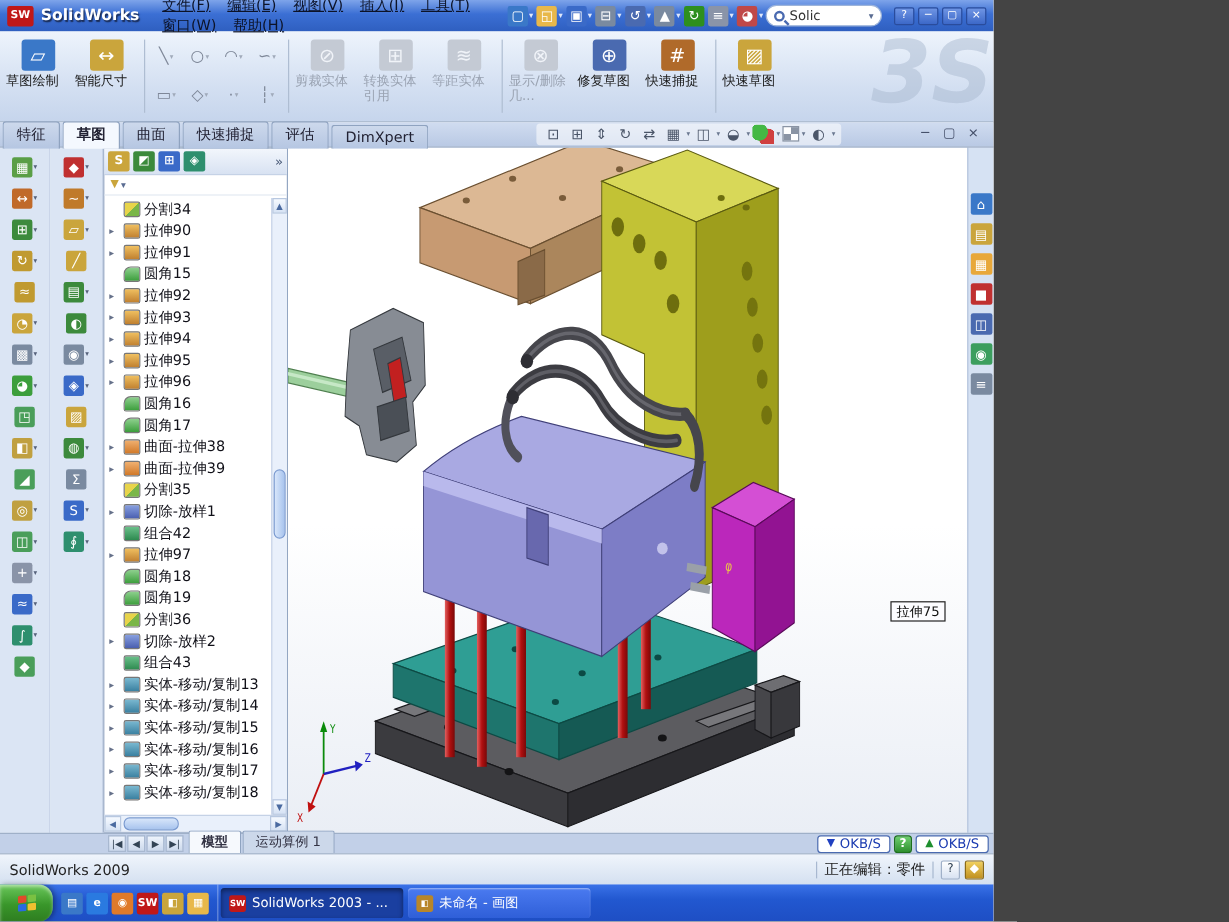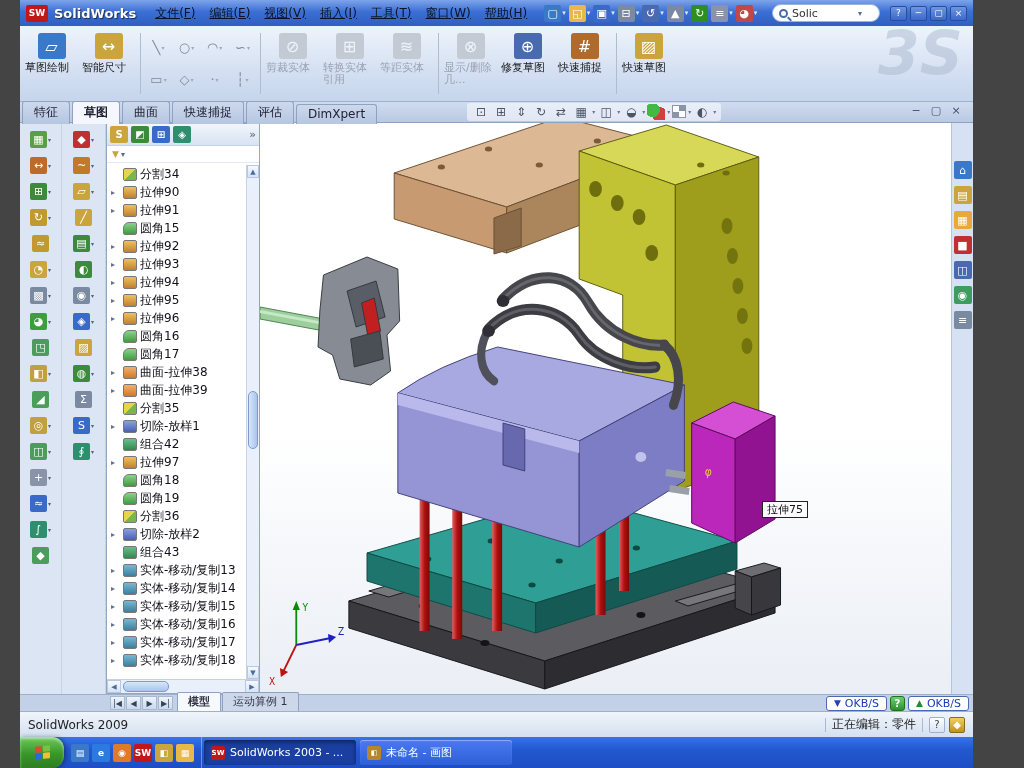--- a/index.html
+++ b/index.html
@@ -1,38 +1,38 @@
 <!DOCTYPE html>
 <html><head>
 <meta charset="utf-8">
 <style>
 *{margin:0;padding:0;box-sizing:border-box;font-family:"DejaVu Sans",sans-serif;}
 body{background:#444;}
-#screen{position:relative;width:953px;height:768px;overflow:hidden;background:#ffffff;font-size:12px;margin-left:20px;}
+#screen{position:relative;width:828px;height:768px;overflow:hidden;background:#ffffff;font-size:12px;}
 
 
 #titlebar{position:absolute;top:0;left:0;right:0;height:26px;background:linear-gradient(#7ea4ea,#3b6fd4 45%,#2f5fc0);display:flex;align-items:center;gap:2px;padding:0 6px;z-index:30;}
 .app-icon{width:22px;height:17px;background:#c01818;color:#fff;font-weight:bold;font-size:9px;display:flex;align-items:center;justify-content:center;border-radius:2px;flex:none;}
 .app-title{font-weight:bold;font-size:13px;color:#fff;text-shadow:1px 1px 1px #1a2c55;margin:0 10px 0 4px;}
 .menu-item{color:#0c1328;padding:2px 7px;font-size:12px;cursor:default;text-decoration:underline;}
 #tb-quick{display:flex;align-items:center;gap:3px;margin-left:8px;}
 .qwrap{display:flex;align-items:center;gap:1px;}
 .qicon{width:17px;height:17px;border-radius:2px;display:flex;align-items:center;justify-content:center;font-size:11px;color:#fff;}
 .qcaret{font-size:7px;color:#dfe8fa;}
 #searchbox{margin-left:auto;display:flex;align-items:center;background:#fff;border:1px solid #9db4da;border-radius:9px;height:18px;padding:0 6px;width:108px;gap:4px;}
 .lens{width:9px;height:9px;border:2px solid #4a6ab0;border-radius:50%;position:relative;flex:none;}
 .lens::after{content:"";position:absolute;width:5px;height:2px;background:#4a6ab0;transform:rotate(45deg);left:6px;top:7px;}
 #search-input{border:none;outline:none;width:62px;font-size:11px;color:#333;background:transparent;}
 .scaret{font-size:8px;color:#5a6c92;}
 #titlectrl{display:flex;align-items:center;gap:3px;margin-left:8px;}
 .wbtn{width:17px;height:15px;background:linear-gradient(#6f95e4,#3c68c8);border:1px solid #2a4c9c;border-radius:2px;color:#fff;font-size:9px;display:flex;align-items:center;justify-content:center;}
 
 
 #ribbon{position:absolute;top:26px;left:0;right:0;height:76px;background:linear-gradient(#eef4fc,#d4e0f2 60%,#c6d5ec);border-bottom:1px solid #9fb0c8;z-index:20;}
-#watermark{position:absolute;top:-8px;right:10px;font-size:60px;font-style:italic;font-weight:bold;color:#aab9cf;opacity:.5;pointer-events:none;}
+#watermark{position:absolute;top:-8px;right:0;font-size:72px;font-style:italic;font-weight:bold;color:#aab9cf;opacity:.5;pointer-events:none;}
 #ribbon-items{position:relative;display:flex;align-items:stretch;height:100%;padding:2px 4px;gap:2px;}
 .big-btn{width:55px;display:flex;flex-direction:column;align-items:center;padding-top:5px;gap:3px;border-radius:3px;flex:none;}
 .bicon{width:28px;height:26px;border-radius:3px;display:flex;align-items:center;justify-content:center;font-size:16px;color:#fff;}
 .blabel{font-size:11px;line-height:12px;text-align:left;color:#1a1a1a;width:53px;word-break:break-all;}
 .big-btn.disabled .blabel{color:#9aa3b2;}
 .big-btn.disabled .bicon{background:#c4cad4 !important;color:#f0f3f8;}
 .vsep{width:1px;background:#aebdd2;margin:5px 2px;flex:none;}
 .entity-grid{display:grid;grid-template-columns:repeat(4,27px);grid-auto-rows:31px;align-content:center;gap:1px;flex:none;}
 .egcell{display:flex;align-items:center;justify-content:center;color:#7e8798;font-size:13px;}
 .egcell::after{content:"▾";font-size:6px;color:#a0aaba;margin-left:1px;}

